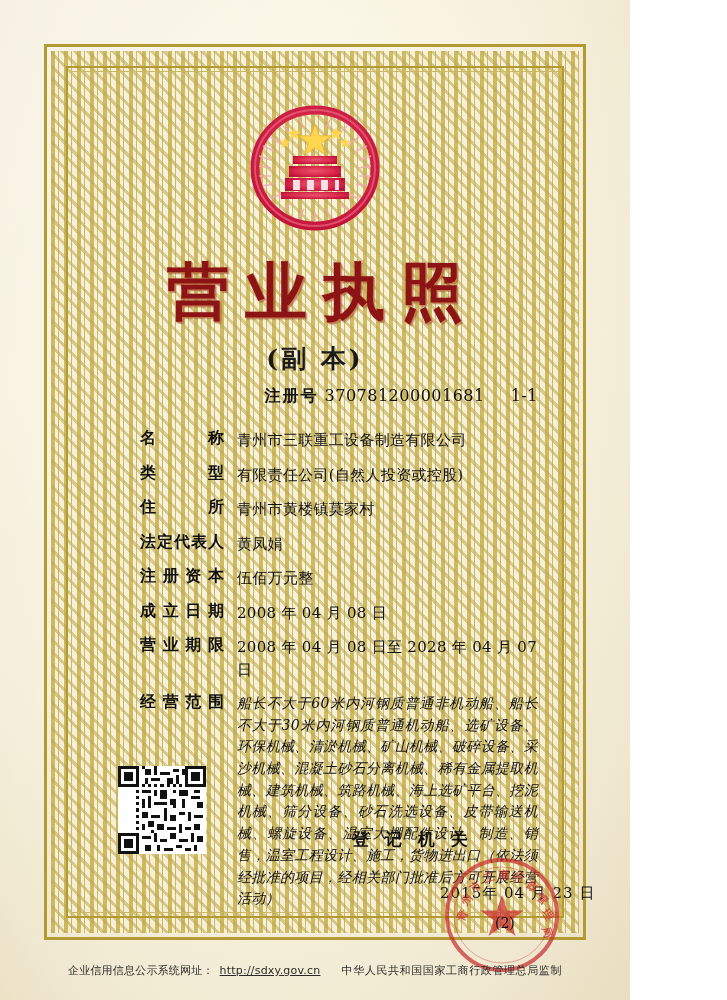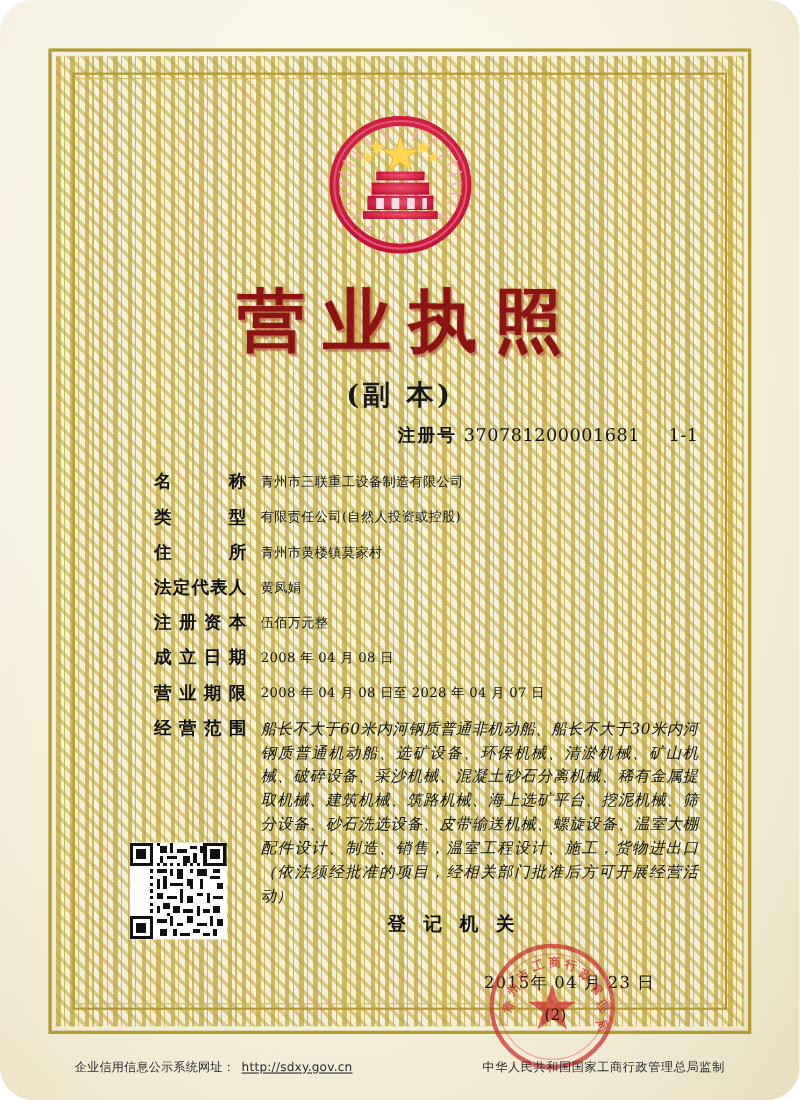--- a/index.html
+++ b/index.html
@@ -10,27 +10,26 @@
   body {
     width: 727px;
     height: 1000px;
     font-family: "DejaVu Sans", "Liberation Sans", sans-serif;
     overflow: hidden;
   }
 
   
   .page {
     position: relative;
-    width: 727px;
+    width: 630px;
     height: 1000px;
     background:
       radial-gradient(ellipse at 50% 40%, #fdfbef 0%, #faf6e4 45%, #f3ecd6 80%, #ece3c7 100%);
     box-sizing: border-box;
     overflow: hidden;
-    border-radius: 30px;
   }
   .paper-noise {
     position: absolute;
     inset: 0;
     background:
       linear-gradient(115deg, rgba(255,255,255,0.35) 0%, rgba(255,255,255,0) 40%),
       linear-gradient(300deg, rgba(200,185,140,0.12) 0%, rgba(255,255,255,0) 55%);
     pointer-events: none;
   }
 
@@ -168,21 +167,21 @@
   }
   .row .label.spread {
     display: flex;
     justify-content: space-between;
     padding-right: 12px;
     box-sizing: border-box;
   }
   .row .value {
     flex: 1;
     font-family: "DejaVu Serif", "Liberation Serif", serif;
-    font-size: 12px;
+    font-size: 15px;
     color: #111;
     line-height: 1.5;
     letter-spacing: 0.3px;
     padding-top: 1px;
   }
   .row.scope .value {
     font-size: 14px;
     line-height: 1.55;
     text-align: justify;
     padding-right: 2px;

